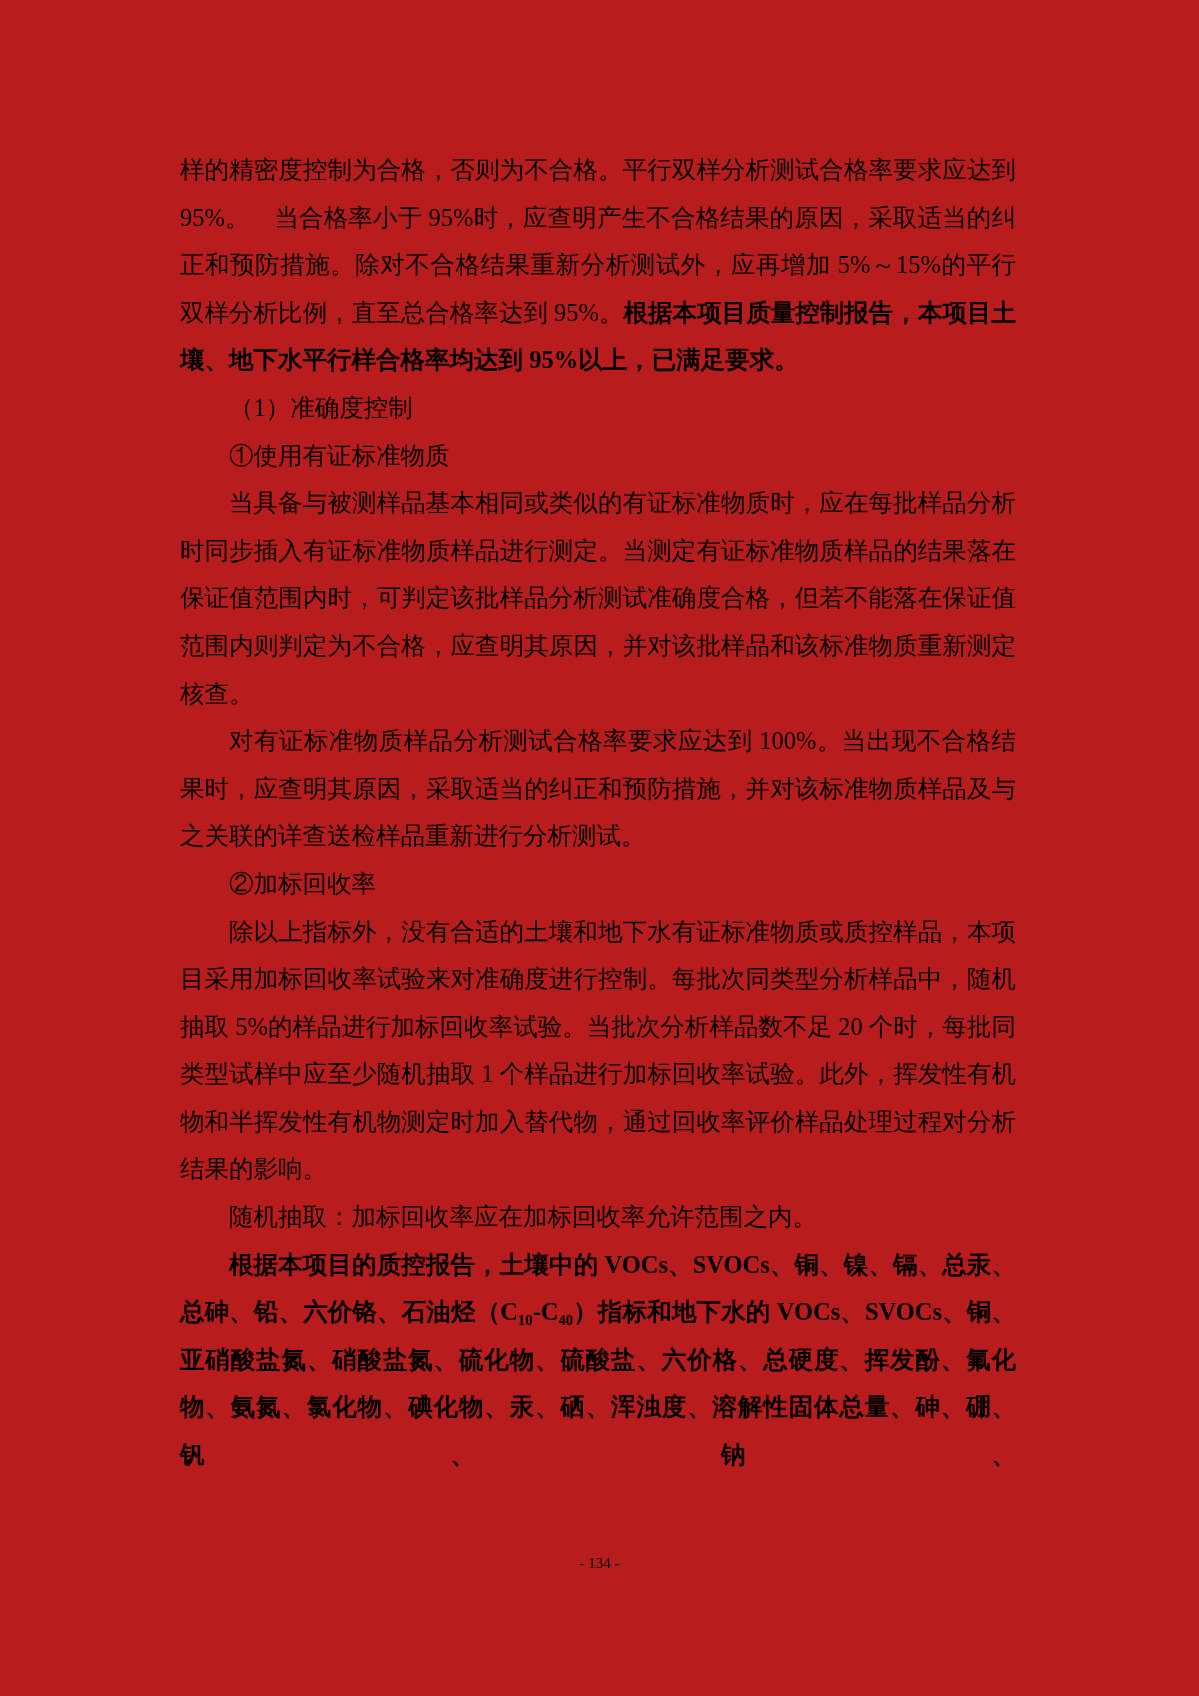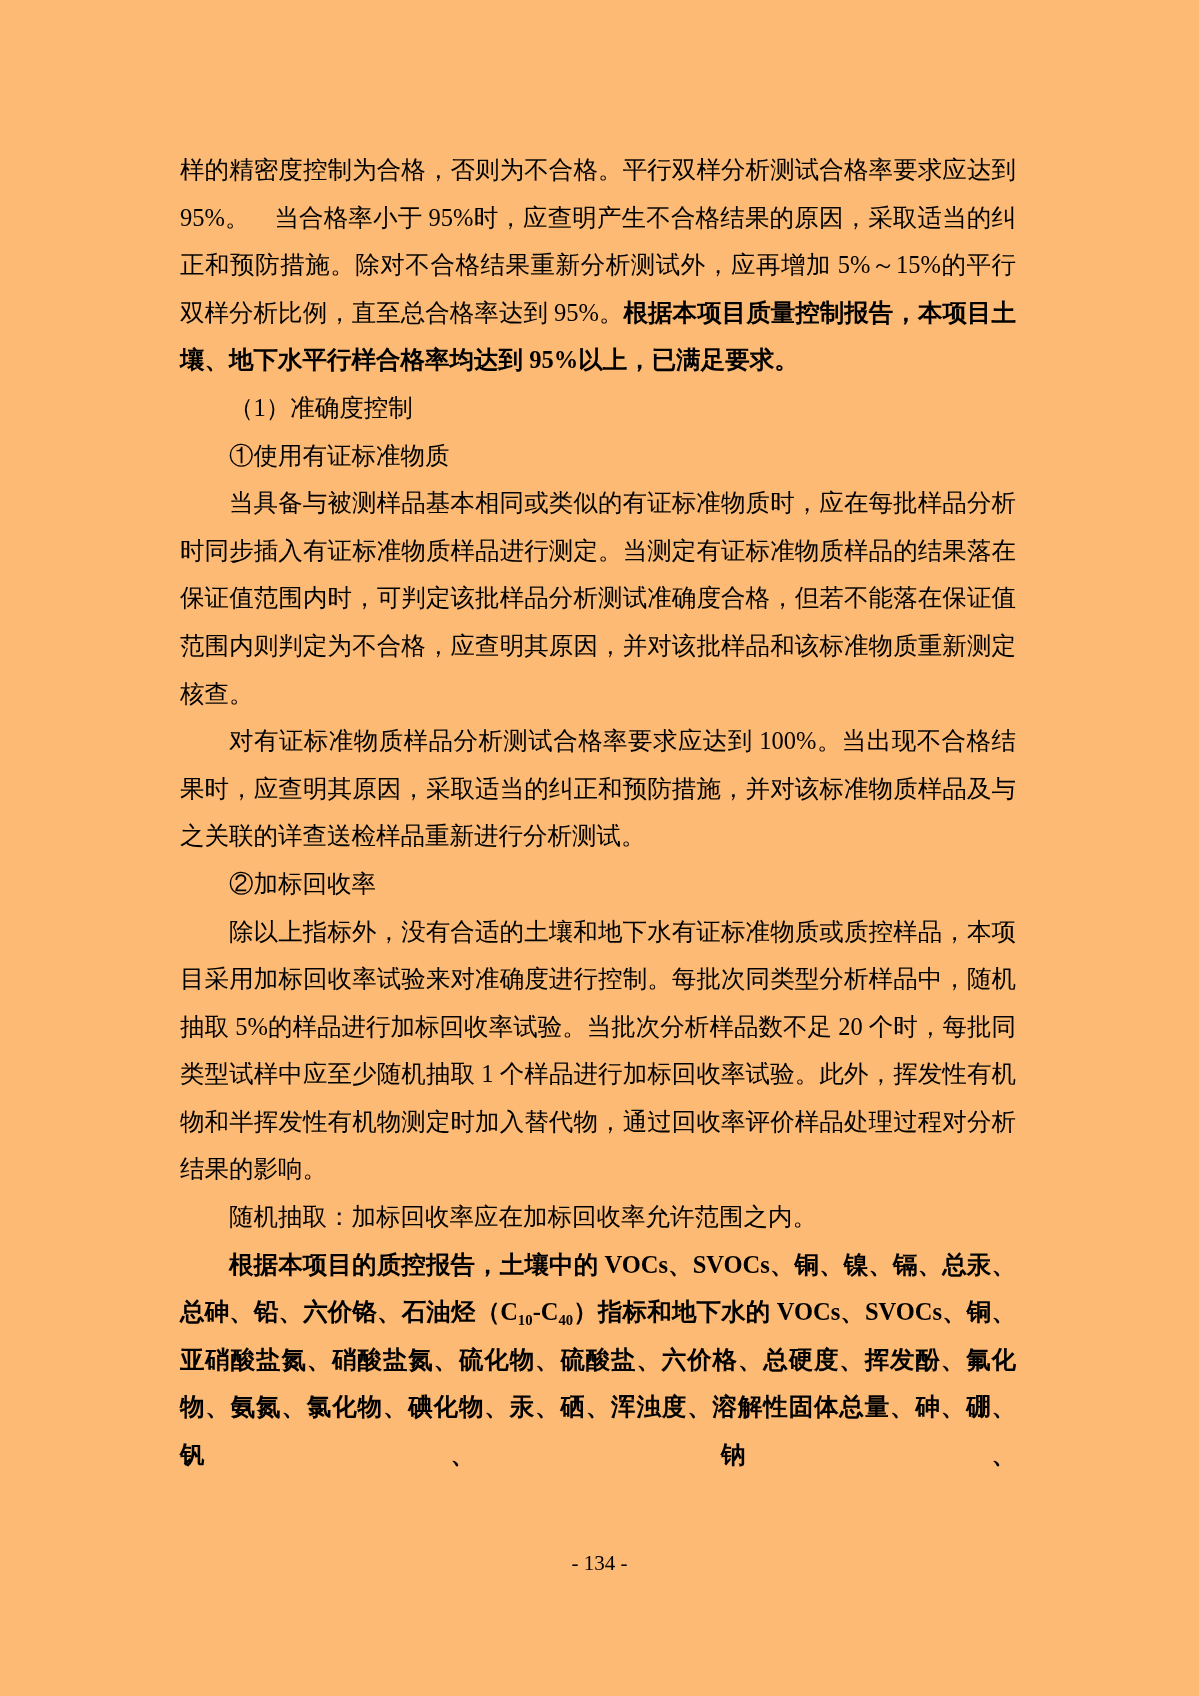--- a/index.html
+++ b/index.html
@@ -4,21 +4,21 @@
 <style>
   html, body {
     margin: 0;
     padding: 0;
     background: #e8e8e8;
   }
   .page {
     position: relative;
     width: 1199px;
     height: 1696px;
-    background: #fdba74;
+    background: #b91c1c;
     margin: 0 auto;
     overflow: hidden;
     font-family: "Liberation Serif", "DejaVu Serif", serif;
     color: #000000;
   }
   .content {
     position: absolute;
     left: 180px;
     top: 146px;
     width: 836px;
@@ -39,21 +39,21 @@
   }
   .seg.bold {
     font-weight: bold;
   }
   .page-footer {
     position: absolute;
     left: 0;
     top: 1548px;
     width: 100%;
     text-align: center;
-    font-size: 21px;
+    font-size: 15px;
     line-height: 30px;
   }
 </style>
 </head>
 <body>
 
 <div class="page">
   <main class="content">
       <p class="para"><span class="seg">样的精密度控制为合格，否则为不合格。平行双样分析测试合格率要求应达到 95%。　当合格率小于 95%时，应查明产生不合格结果的原因，采取适当的纠正和预防措施。除对不合格结果重新分析测试外，应再增加 5%～15%的平行双样分析比例，直至总合格率达到 95%。</span><span class="seg bold">根据本项目质量控制报告，本项目土壤、地下水平行样合格率均达到 95%以上，已满足要求。</span></p>
       <p class="para indent"><span class="seg">（1）准确度控制</span></p>

